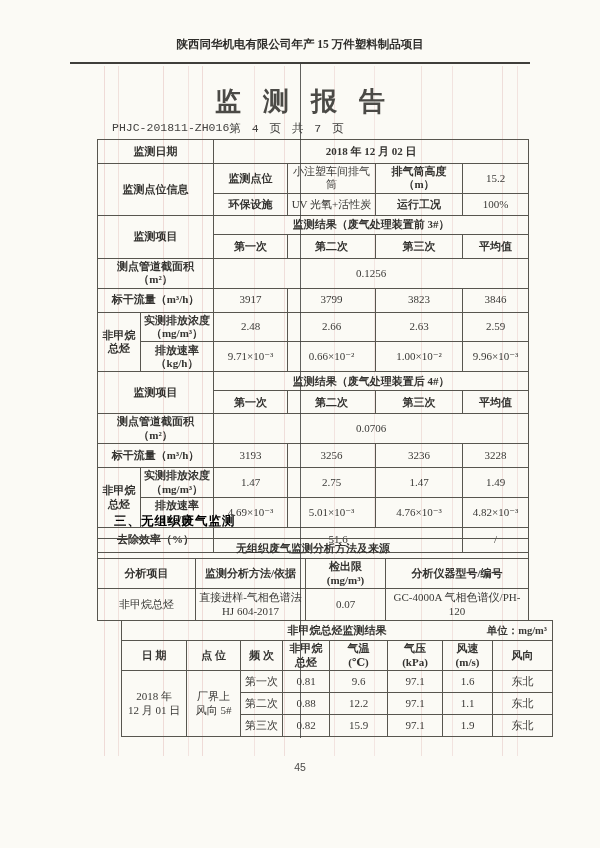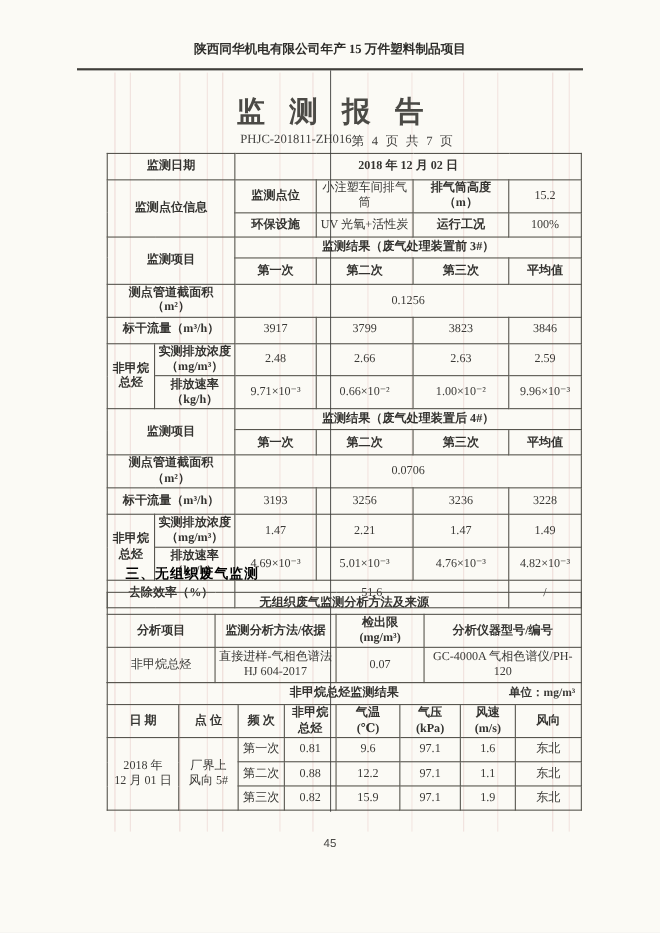--- a/index.html
+++ b/index.html
@@ -10,33 +10,33 @@
   }
   
   .scan-line{position:absolute;top:66px;height:690px;width:1px;z-index:1;pointer-events:none;}
   .fold-line{position:absolute;left:300px;top:64px;height:674px;width:1px;background:rgba(58,58,55,.8);z-index:5;pointer-events:none;}
   
   .page-header{position:absolute;top:37px;left:0;width:600px;display:flex;justify-content:center;gap:32px;
     font-size:11.5px;font-weight:bold;color:#2e2d2a;z-index:2;}
   .header-rule{position:absolute;top:62px;left:70px;width:460px;border-bottom:2px solid #3f3e3a;z-index:2;}
   .report-title{position:absolute;top:84px;left:0;width:600px;text-align:center;
     font-size:26px;font-weight:600;letter-spacing:22px;text-indent:22px;color:#4b4a46;z-index:2;}
-  .doc-line{position:absolute;top:121px;left:112px;width:408px;display:flex;justify-content:center;
-    font-size:11.5px;color:#434240;z-index:2;}
+  .doc-line{position:absolute;top:121px;left:112px;width:408px;display:flex;justify-content:flex-start;
+    font-size:11.5px;color:#434240;z-index:2;font-family:Liberation Mono, monospace;}
   .doc-line .pageinfo{letter-spacing:2px;}
   
   .tbl-wrap1{position:absolute;top:139px;left:97px;z-index:2;}
   .tbl-wrap2{position:absolute;top:538px;left:97px;z-index:2;}
   table{border-collapse:collapse;table-layout:fixed;width:431px;background:transparent;padding-left:32px;}
   table{border:1.5px solid #44433e;}
   td{border:1px solid #58564f;font-size:11px;text-align:center;vertical-align:middle;
      padding:1px 2px;line-height:1.22;color:#3a3936;overflow:hidden;}
   .b{font-weight:bold;color:#343330;}
   .pre{white-space:pre-line;}
-  .t2b{margin-top:-1px;}
+  .t2b{margin-top:-1px;margin-left:24px;}
   .rel{position:relative;}
   .unit{position:absolute;right:5px;top:50%;transform:translateY(-50%);font-size:10.5px;font-weight:bold;}
   tr.h19{height:19px}tr.h20{height:20px}tr.h22{height:22px}tr.h23{height:23px}
   tr.h24{height:24px}tr.h25{height:25px}tr.h27{height:27px}tr.h30{height:30px}
   tr.h32{height:32px}
   .section-title{position:absolute;top:513px;left:114px;font-size:12.5px;font-weight:bold;color:#000000;z-index:2;letter-spacing:1px;}
   .footer-pagenum{position:absolute;top:761px;left:0;width:600px;text-align:center;font-size:10.5px;color:#4a4947;z-index:2;
     font-family:"Liberation Sans","DejaVu Sans",sans-serif;}
 </style>
 </head>
@@ -155,21 +155,21 @@
         <td colspan="2" class="b">标干流量（m³/h）</td>
         <td>3193</td>
         <td>3256</td>
         <td>3236</td>
         <td>3228</td>
       </tr>
       <tr class="h27">
         <td rowspan="2" class="b">非甲烷总烃</td>
         <td class="b">实测排放浓度（mg/m³）</td>
         <td>1.47</td>
-        <td>2.21</td>
+        <td>2.75</td>
         <td>1.47</td>
         <td>1.49</td>
       </tr>
       <tr class="h30">
         <td class="b">排放速率（kg/h）</td>
         <td>4.69×10⁻³</td>
         <td>5.01×10⁻³</td>
         <td>4.76×10⁻³</td>
         <td>4.82×10⁻³</td>
       </tr>

